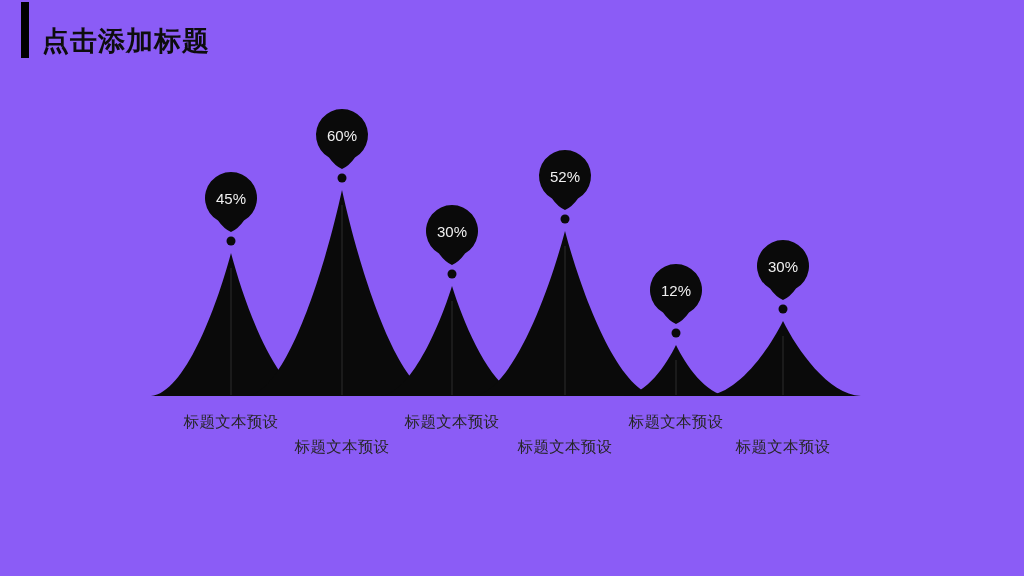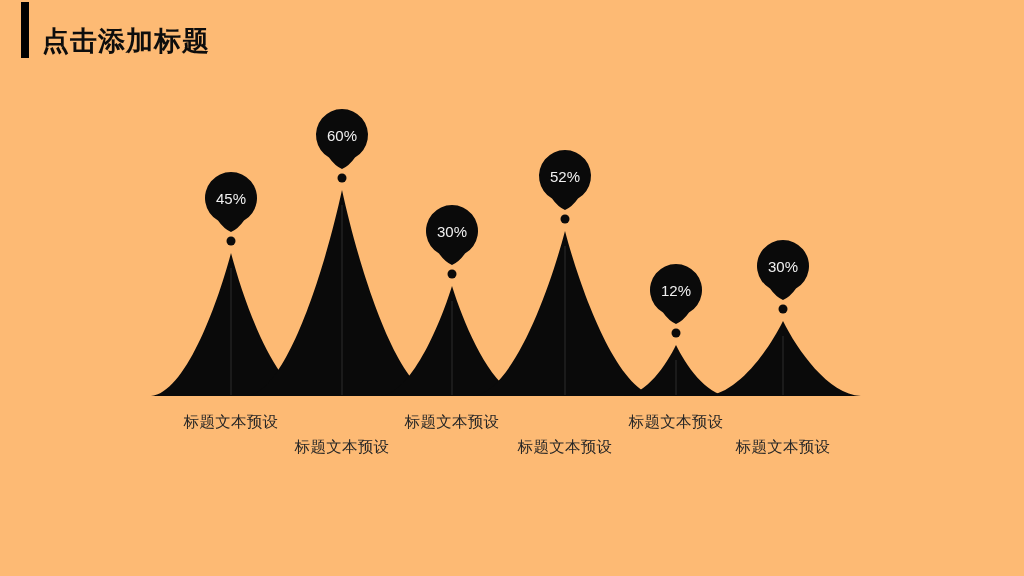--- a/index.html
+++ b/index.html
@@ -8,21 +8,21 @@
     width: 1024px;
     height: 576px;
     background: #ffffff;
     overflow: hidden;
     font-family: "Liberation Sans", sans-serif;
   }
   .slide {
     position: relative;
     width: 1024px;
     height: 576px;
-    background: #fdba74;
+    background: #8b5cf6;
   }
   .title-block {
     position: absolute;
     left: 21px;
     top: 2px;
     height: 56px;
     display: flex;
     align-items: flex-end;
   }
   .accent-bar {

